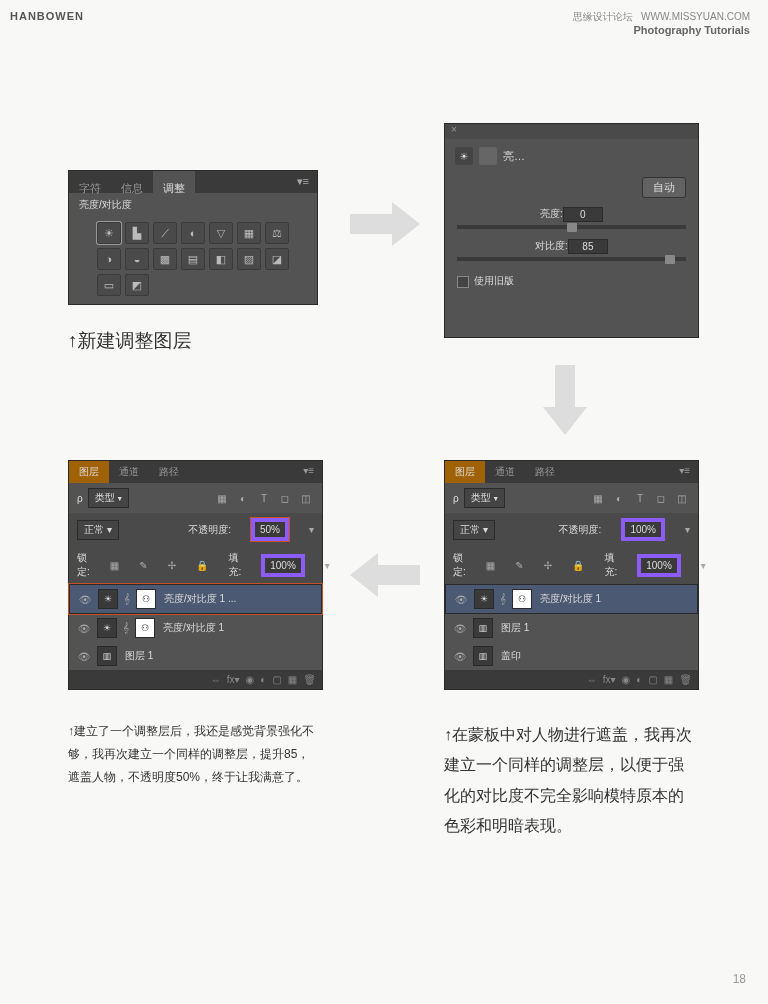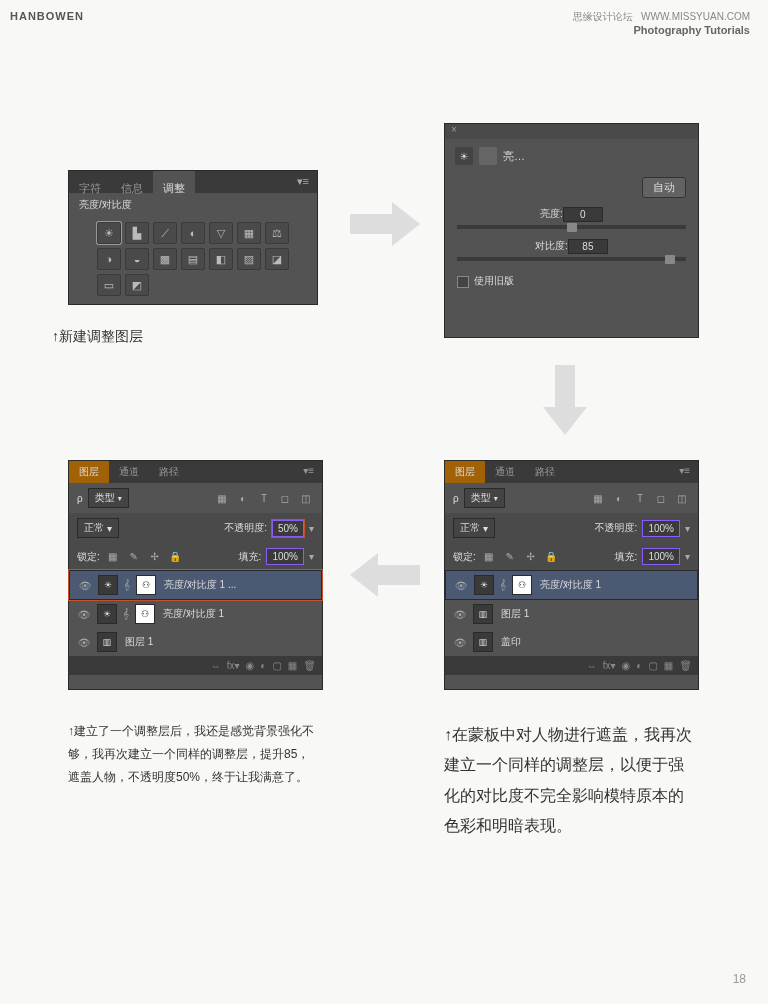--- a/index.html
+++ b/index.html
@@ -11,21 +11,21 @@
 .panel{background:#535353;border:1px solid #2a2a2a;color:#ddd;font-size:11px;position:absolute}
 .p1{left:68px;top:170px;width:250px;height:135px}
 .p1 .tabs{display:flex;background:#3a3a3a;height:22px}
 .p1 .tabs span{padding:10px 10px;color:#999}
 .p1 .tabs span.act{background:#535353;color:#ddd}
 .p1 .tabs .menu{margin-left:auto;padding:4px 8px;color:#aaa}
 .p1 .sub{padding:5px 10px;font-size:10px}
 .p1 .icons{display:flex;flex-wrap:wrap;padding:5px 28px;gap:4px}
 .p1 .ico{width:24px;height:22px;background:#4a4a4a;border:1px solid #3a3a3a;border-radius:2px;display:flex;align-items:center;justify-content:center;color:#bbb;font-size:11px}
 .p1 .ico.first{box-shadow:0 0 0 1px #999}
-.cap1{position:absolute;left:52px;top:328px;font-size:14px}
+.cap1{position:absolute;left:68px;top:328px;font-size:19px}
 .p2{left:444px;top:123px;width:255px;height:215px}
 .p2 .x{height:15px;padding:0 6px;color:#999;font-size:10px;background:#4a4a4a}
 .p2 .tab{height:22px;background:#3a3a3a;padding:4px 10px}
 .p2 .r1{display:flex;align-items:center;padding:8px 10px;gap:6px}
 .p2 .iconsun{width:18px;height:18px;background:#444;border-radius:2px;display:flex;align-items:center;justify-content:center;font-size:10px}
 .p2 .mask{width:18px;height:18px;background:#666;border-radius:2px}
 .p2 .auto{margin-left:auto;background:#626262;border:1px solid #333;padding:2px 10px;border-radius:3px}
 .p2 .srow{padding:5px 12px}
 .p2 .slab{display:flex;justify-content:center;font-size:10px;margin-bottom:3px}
 .p2 .val{background:#3a3a3a;min-width:40px;text-align:center;padding:1px 4px;border:1px solid #2a2a2a}
@@ -41,24 +41,24 @@
 .lp1{left:68px;top:460px}
 .lp2{left:444px;top:460px}
 .lp .tabs{display:flex;background:#3a3a3a;height:22px}
 .lp .tabs span{padding:4px 10px;color:#999}
 .lp .tabs span.act{background:#a16207;color:#ddd}
 .lp .tabs .menu{margin-left:auto;padding:4px 8px}
 .lp .frow{display:flex;align-items:center;padding:5px 8px;gap:5px}
 .lp .sel{background:#444;border:1px solid #2a2a2a;padding:2px 6px;display:flex;align-items:center;gap:3px}
 .lp .sel .dn{font-size:8px}
 .lp .fico{width:16px;height:16px;color:#aaa;display:flex;align-items:center;justify-content:center}
-.lp .orow{display:flex;align-items:center;padding:5px 8px;gap:5px;background:#4a4a4a}
+.lp .orow{display:flex;align-items:center;padding:5px 8px;gap:20px;background:#4a4a4a}
 .lp .orow .nm{background:#444;border:1px solid #2a2a2a;padding:2px 6px;display:flex;align-items:center;gap:3px}
 .lp .orow .lab{margin-left:auto}
-.lp .orow .pct{background:#3a3a3a;padding:2px 5px;border:1px solid #8b5cf6}
+.lp .orow .pct{background:#3a3a3a;padding:2px 5px;border:4px solid #8b5cf6}
 .lp .orow.mark .pct{outline:1px solid #c85028}
 .lp .lrow{display:flex;align-items:center;padding:4px 6px;gap:4px;background:#535353}
 .lp .lrow.sel{background:#4b5a72}
 .lp .lrow.mark{outline:1px solid #c85028}
 .lp .eye{width:18px;height:18px;display:flex;align-items:center;justify-content:center;color:#aaa}
 .lp .th{width:20px;height:20px;background:#3a3a3a;border:1px solid #2a2a2a;display:flex;align-items:center;justify-content:center;font-size:9px}
 .lp .th.mask{background:#fff;color:#000}
 .lp .lnk{width:10px;color:#aaa;text-align:center}
 .lp .lname{padding-left:4px}
 .lp .bot{display:flex;justify-content:flex-end;padding:4px 6px;gap:6px;background:#3a3a3a;color:#888}

